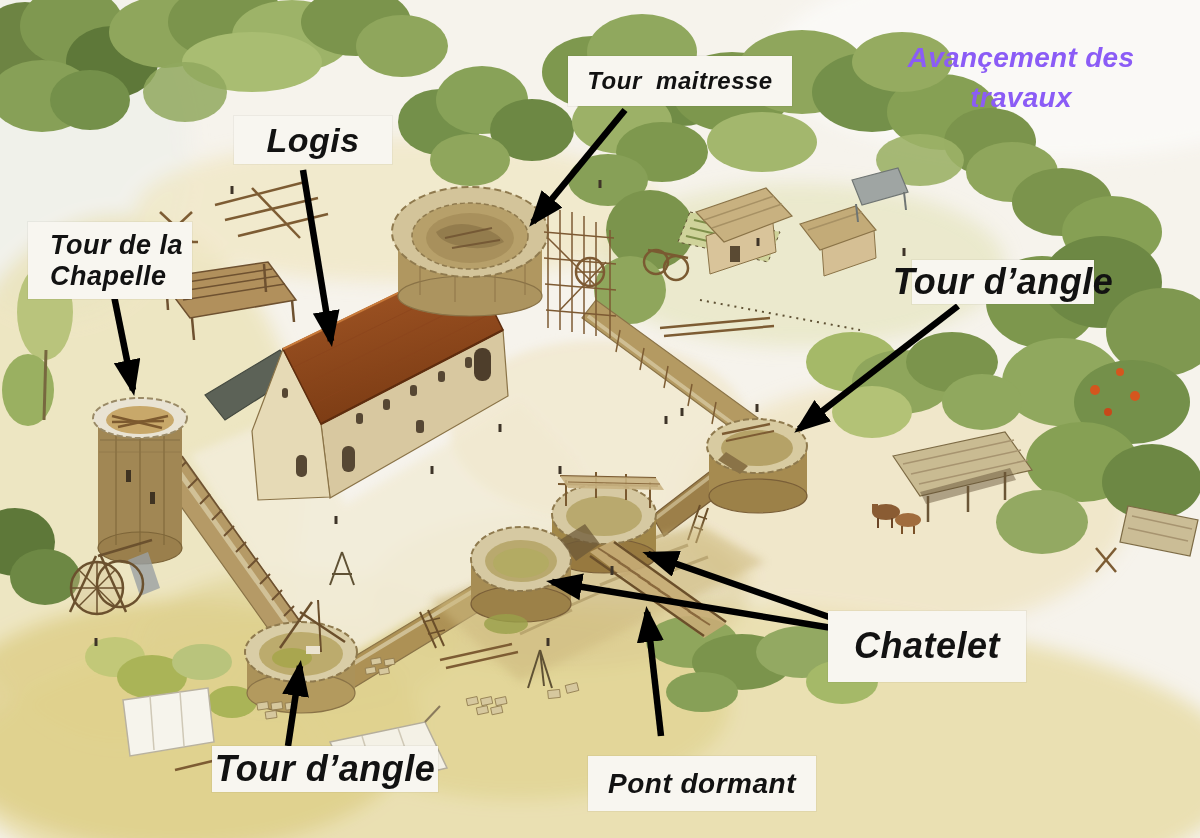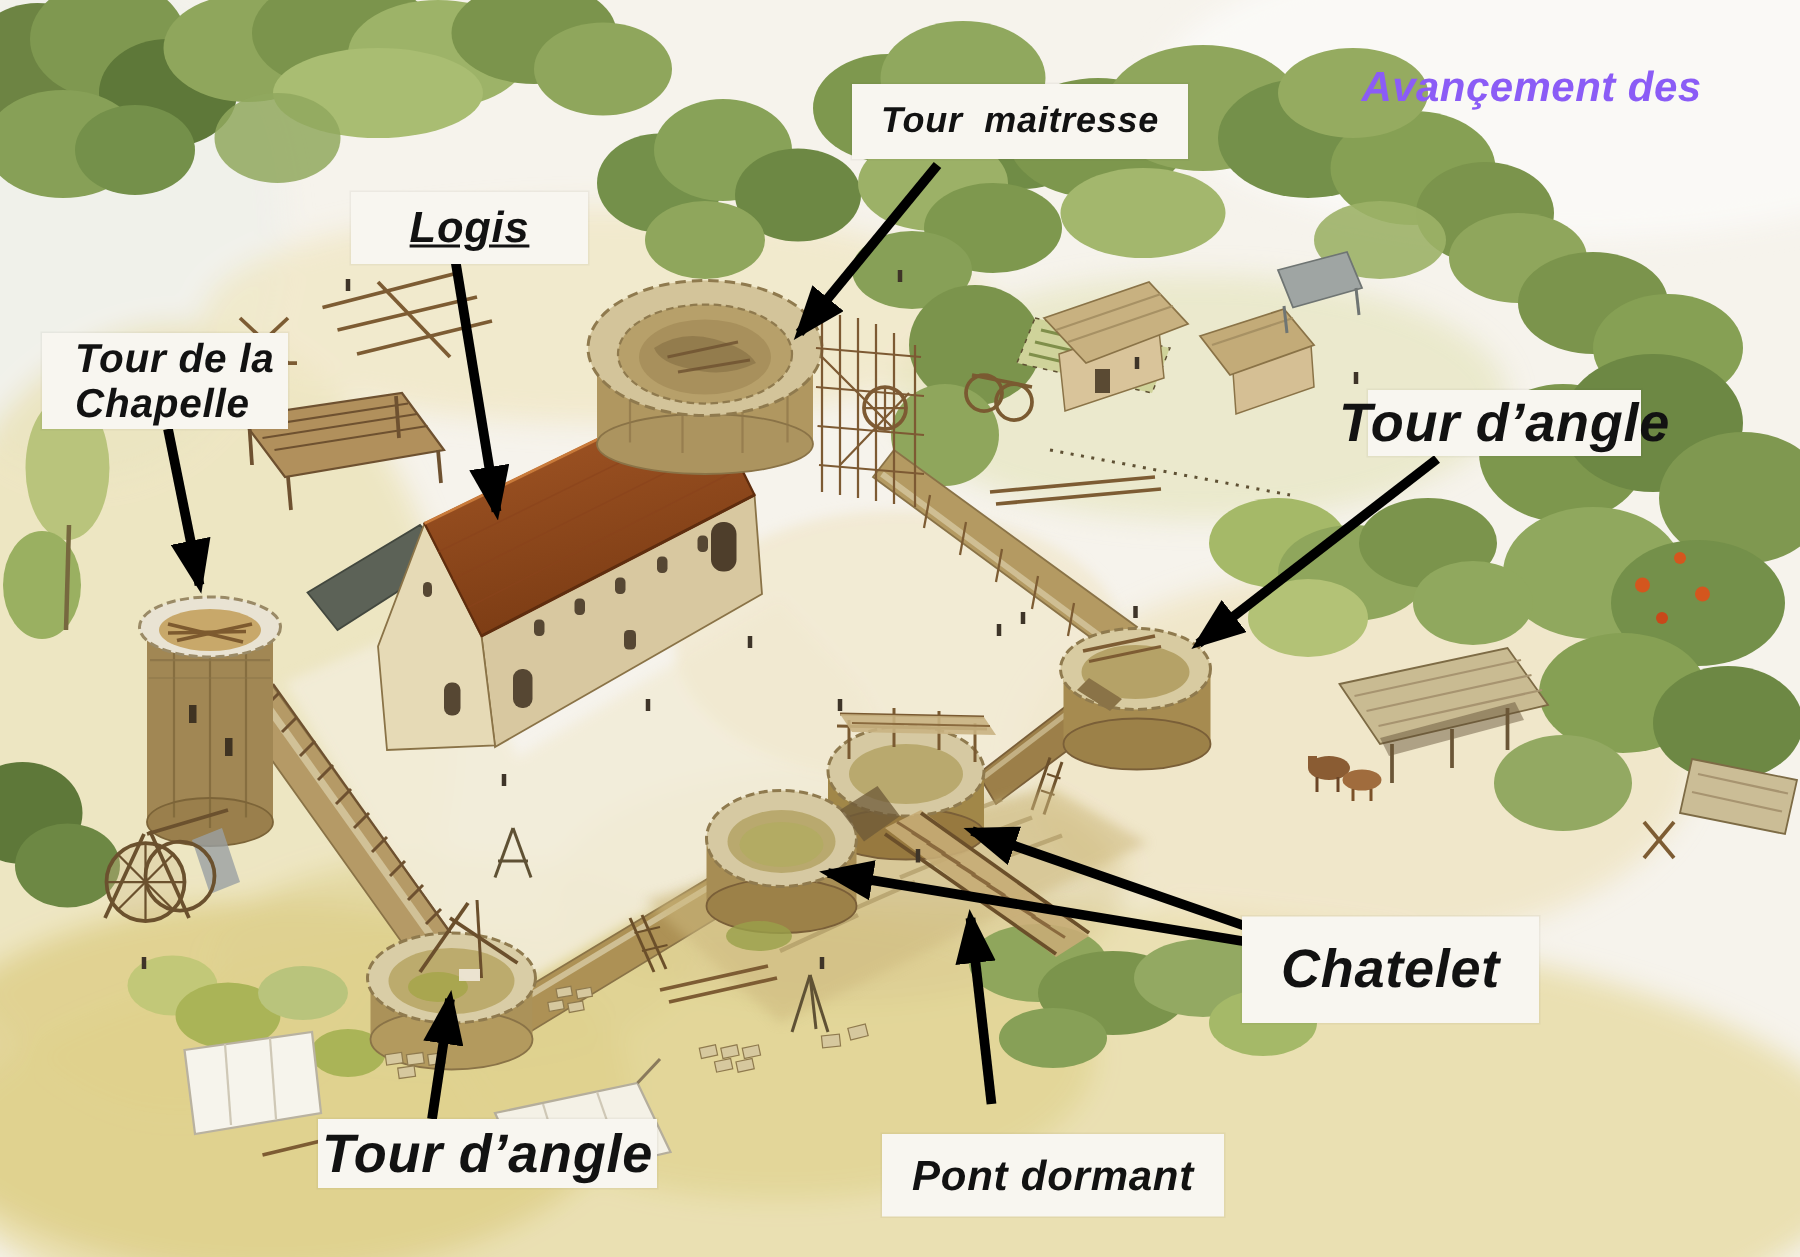--- a/index.html
+++ b/index.html
@@ -550,27 +550,28 @@
     <line class="arrow-line" x1="958" y1="306" x2="799" y2="429" marker-end="url(#ah)"></line>
     <line class="arrow-line" x1="832" y1="618" x2="648" y2="554" marker-end="url(#ah)"></line>
     <line class="arrow-line" x1="832" y1="628" x2="552" y2="582" marker-end="url(#ah)"></line>
     <line class="arrow-line" x1="661" y1="736" x2="647" y2="612" marker-end="url(#ah)"></line>
     <line class="arrow-line" x1="288" y1="746" x2="300" y2="666" marker-end="url(#ah)"></line>
   </g>
 </svg>
 
 <div id="title">
   <div>Avançement des</div>
+  <div>travaux</div>
 </div>
 
 <div class="label" style="left:568px;top:56px;width:224px;height:50px;font-size:24px;">Tour  maitresse</div>
 
-<div class="label" style="left:234px;top:128px;width:158px;height:48px;font-size:29px;text-decoration:underline;">Logis</div>
-
-<div class="label two-line" style="left:28px;top:222px;width:142px;height:64px;font-size:27px;">
+<div class="label" style="left:234px;top:116px;width:158px;height:48px;font-size:34px;">Logis</div>
+
+<div class="label two-line" style="left:28px;top:222px;width:142px;height:77px;font-size:27px;">
   <span>Tour de la</span>
   <span>Chapelle</span>
 </div>
 
 <div class="label" style="left:912px;top:260px;width:182px;height:44px;">Tour d’angle</div>
 
 <div class="label" style="left:828px;top:611px;width:198px;height:71px;">Chatelet</div>
 
 <div class="label" style="left:588px;top:736px;width:228px;height:55px;font-size:28px;margin-top:20px;">Pont dormant</div>
 

